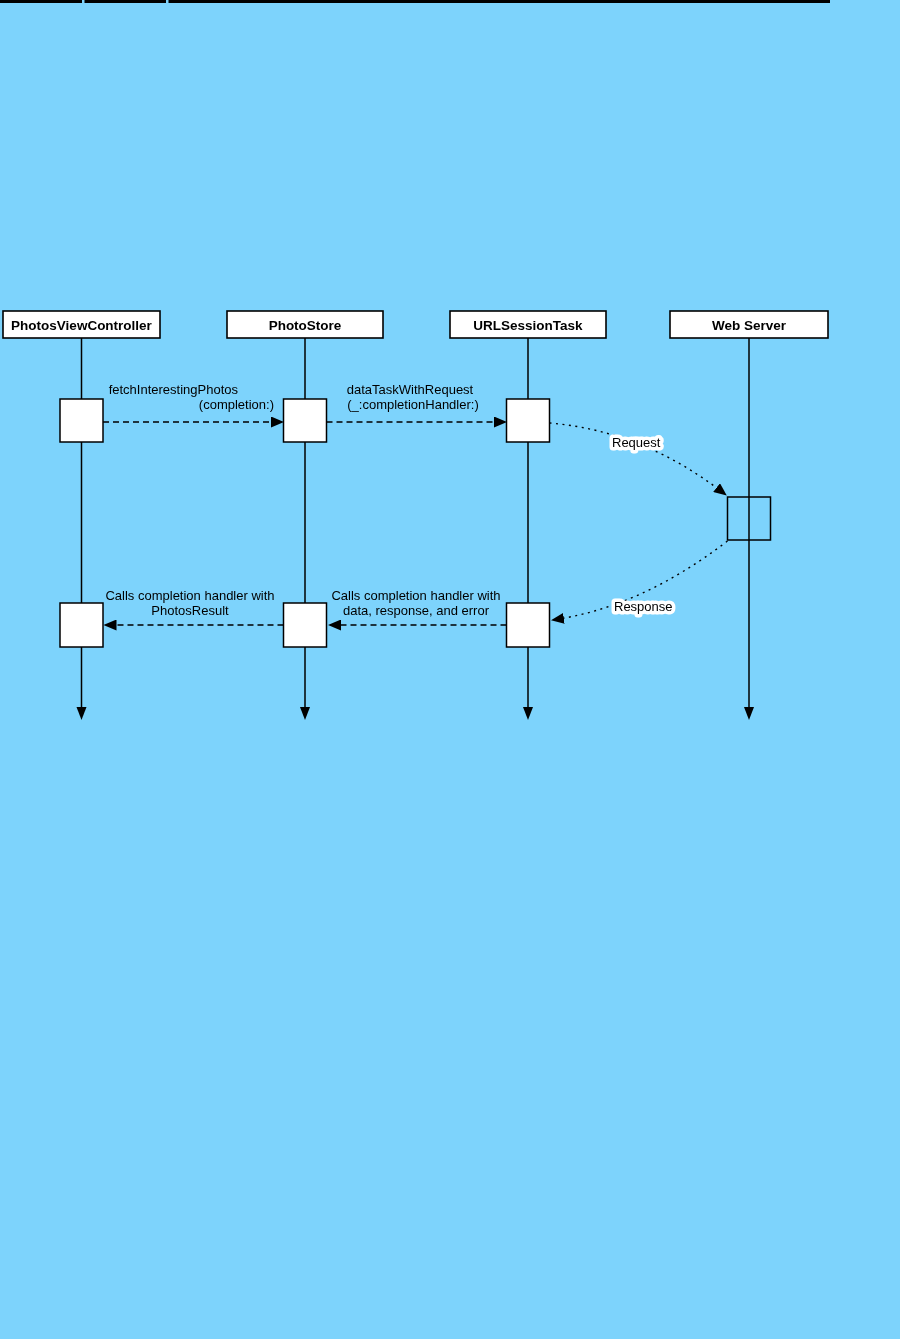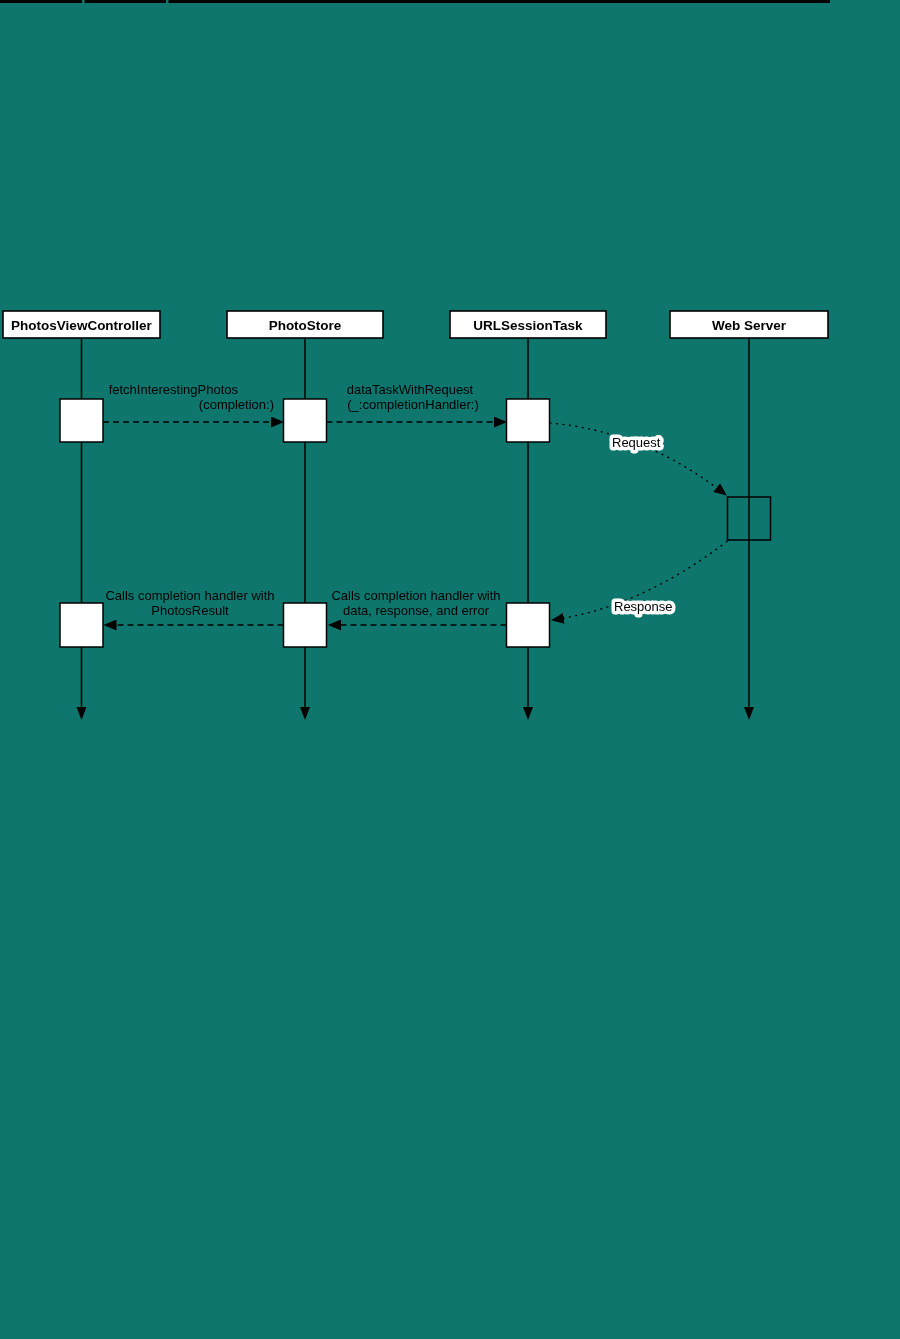--- a/index.html
+++ b/index.html
@@ -4,21 +4,21 @@
 <style>
   html, body {
     margin: 0;
     padding: 0;
     background: #ffffff;
   }
   #page {
     position: relative;
     width: 900px;
     height: 1339px;
-    background: #0f766e;
+    background: #7dd3fc;
     overflow: hidden;
   }
   svg text {
     font-family: "Liberation Sans", sans-serif;
     fill: #000000;
   }
   .msg-label {
     font-size: 13px;
   }
   .actor-label {

